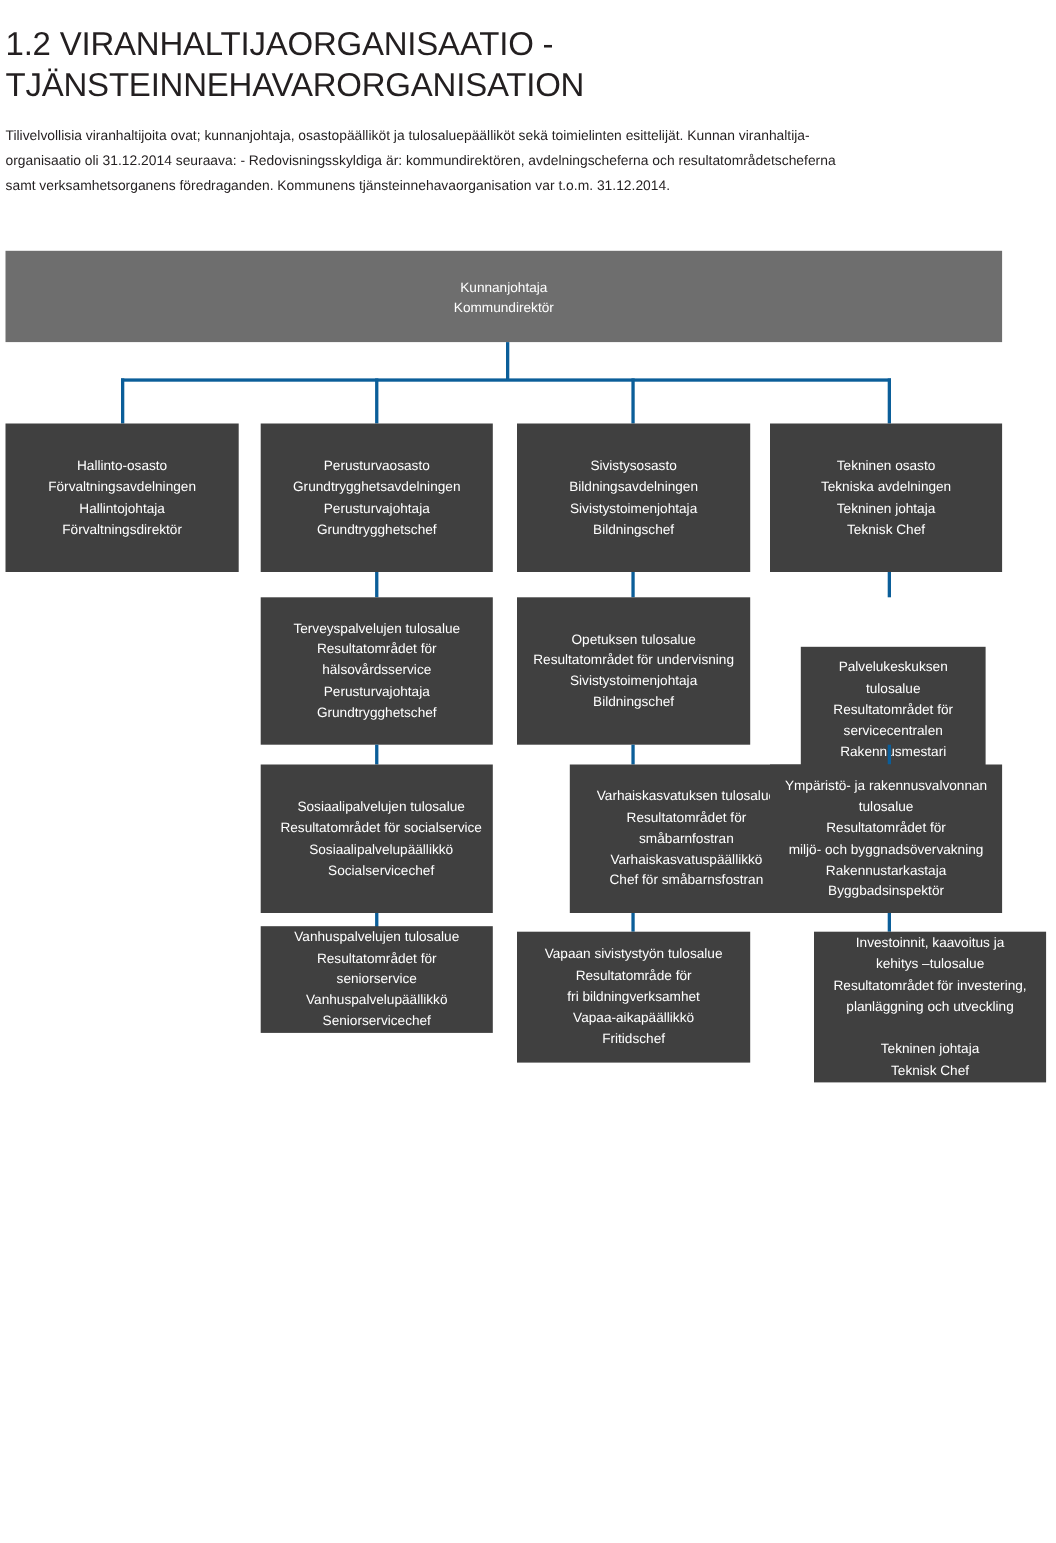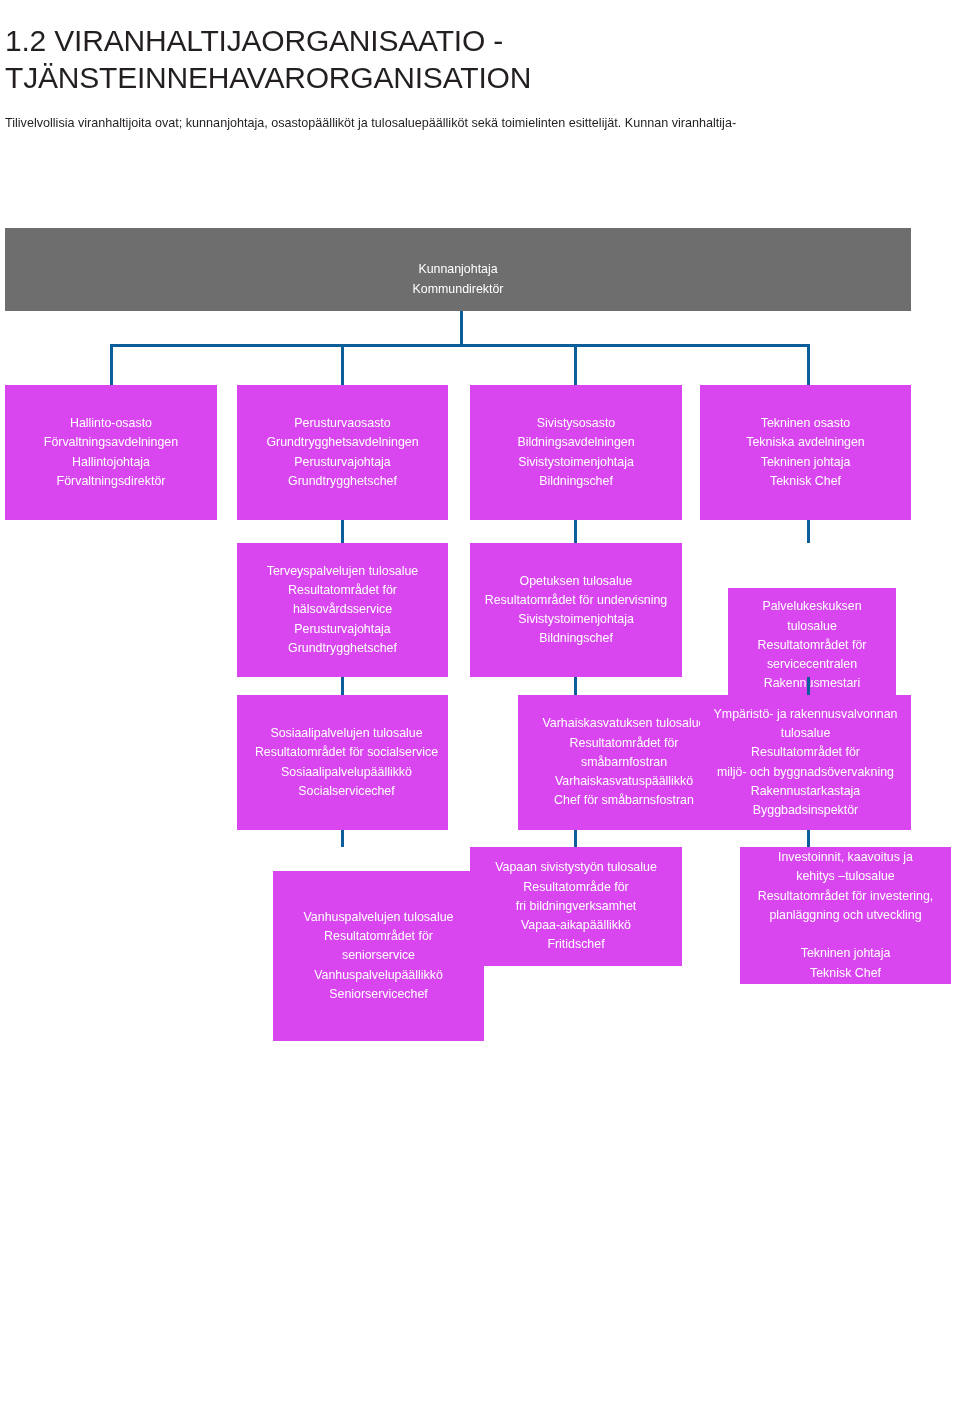--- a/index.html
+++ b/index.html
@@ -28,35 +28,35 @@
     font-size:12.6px; line-height:1.82;
     color:#231f20;
     text-align:left;
   }
   .intro .ln{display:block;}
 
   
   .chart{position:absolute; left:0; top:0; width:960px; height:1010px;}
   .box{
     position:absolute;
-    background:#d946ef;
+    background:#404040;
     color:#ffffff;
     box-sizing:border-box;
     display:flex;
     align-items:center;
     justify-content:center;
     text-align:center;
     font-size:12.4px;
     line-height:1.55;
     padding:4px 8px;
   }
   .box .txt{white-space:pre-line;display:block;width:100%;}
   .box.top{
     background:#6e6e6e;
-    align-items:center;
+    align-items:flex-start;
     padding-top:24px;
   }
   .conn{position:absolute;background:#0b5e99;}
   .conn.v{width:3px;}
   .conn.h{height:3px;}
 
   
   .footer{position:absolute;left:0;top:1340px;width:960px;height:63px;}
   .footer-text{
     position:absolute; right:106px; top:18px;
@@ -73,20 +73,22 @@
 </head>
 <body>
 
 <div class="page">
 
   <h1 class="title">1.2 VIRANHALTIJAORGANISAATIO -
 TJÄNSTEINNEHAVARORGANISATION</h1>
 
   <div class="intro">
     <span class="ln">Tilivelvollisia viranhaltijoita ovat; kunnanjohtaja, osastopäälliköt ja tulosaluepäälliköt sekä toimielinten esittelijät. Kunnan viranhaltija-</span>
+    <span class="ln">organisaatio oli 31.12.2014 seuraava: - Redovisningsskyldiga är: kommundirektören, avdelningscheferna och resultatområdetscheferna</span>
+    <span class="ln">samt verksamhetsorganens föredraganden. Kommunens tjänsteinnehavaorganisation var t.o.m. 31.12.2014.</span>
   </div>
 
   <div class="chart">
 
     <div class="box top" style="left:5px;top:228px;width:906px;height:83px;">
       <span class="txt">Kunnanjohtaja
 Kommundirektör</span>
     </div>
 
     <div class="conn v" style="left:460px;top:311px;height:34px;"></div>
@@ -169,21 +171,21 @@
 Resultatområdet för
 miljö- och byggnadsövervakning
 Rakennustarkastaja
 Byggbadsinspektör</span>
     </div>
 
     <div class="conn v" style="left:341px;top:830px;height:17px;"></div>
     <div class="conn v" style="left:574px;top:830px;height:17px;"></div>
     <div class="conn v" style="left:807px;top:830px;height:17px;"></div>
 
-    <div class="box" style="left:237px;top:871px;width:211px;height:170px;margin-left:36px;">
+    <div class="box" style="left:237px;top:842px;width:211px;height:97px;">
       <span class="txt">Vanhuspalvelujen tulosalue
 Resultatområdet för
 seniorservice
 Vanhuspalvelupäällikkö
 Seniorservicechef</span>
     </div>
     <div class="box" style="left:470px;top:847px;width:212px;height:119px;">
       <span class="txt">Vapaan sivistystyön tulosalue
 Resultatområde för
 fri bildningverksamhet

